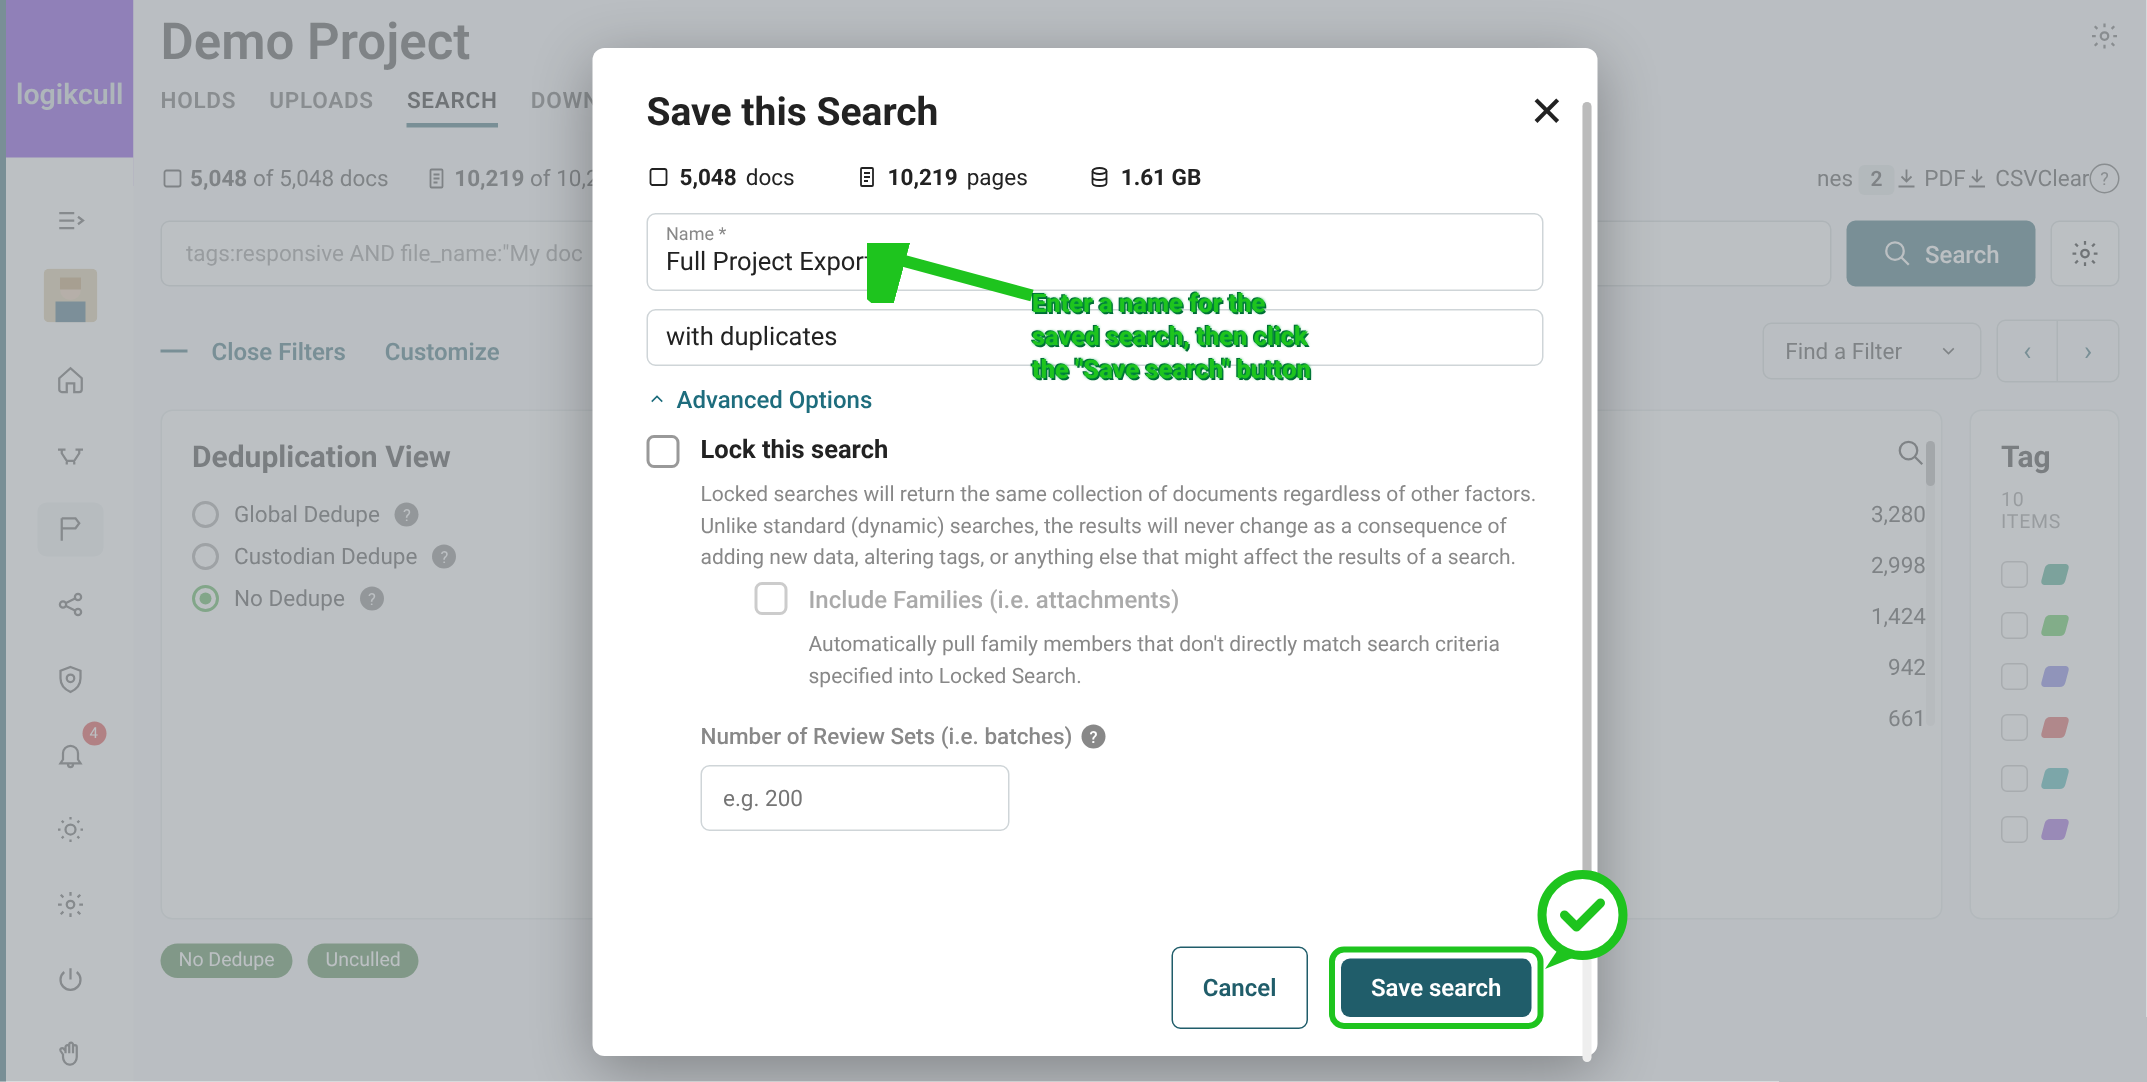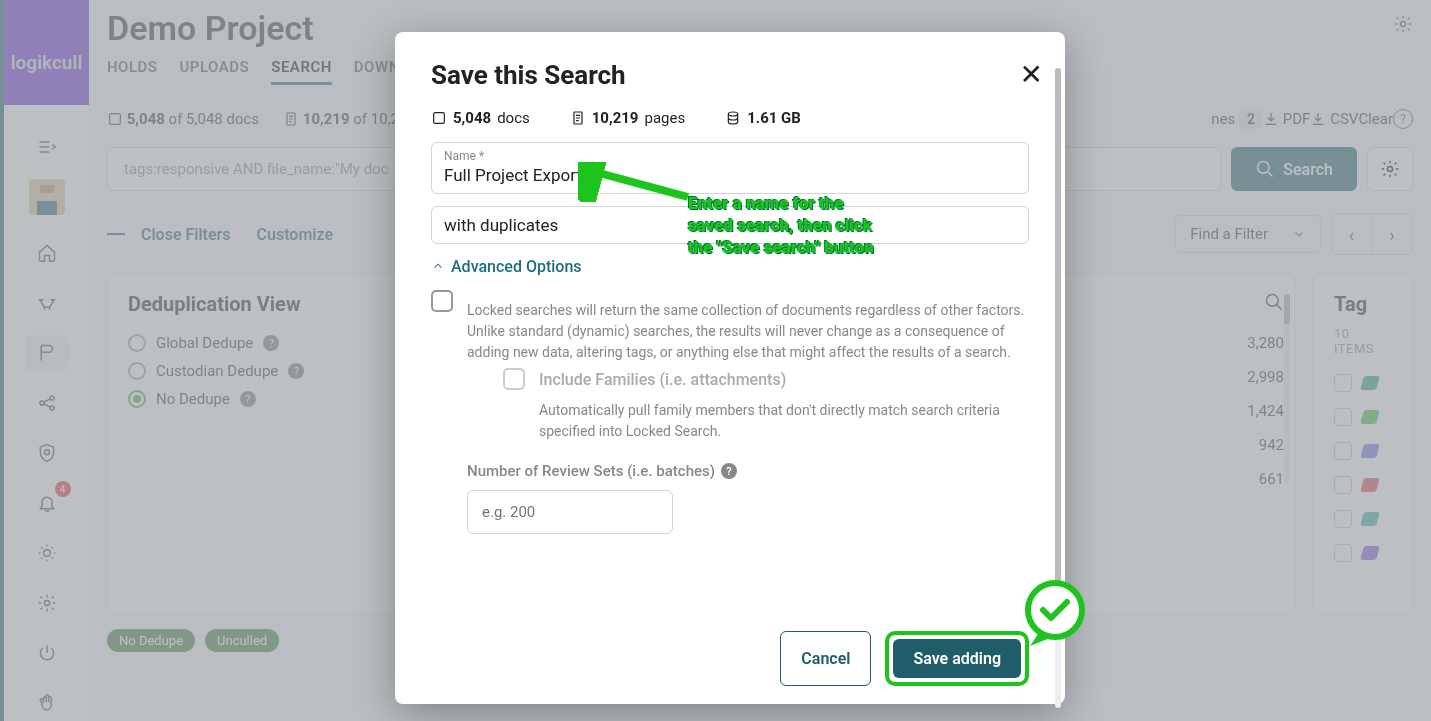--- a/index.html
+++ b/index.html
@@ -377,20 +377,21 @@
     <div class="advopt">
       <svg class="icon" style="width:14px;stroke:#1e6d7d" viewBox="0 0 24 24">
           <path d="M6 15l6-6 6 6"></path>
         </svg>
       <span>Advanced Options</span>
     </div>
 
     <div class="lockrow">
       <span class="bigcheck"></span>
       <div style="flex:1">
+        <div class="locktitle">Lock this search</div>
         <div class="graytext">Locked searches will return the same collection of documents regardless of other factors. Unlike standard (dynamic) searches, the results will never change as a consequence of adding new data, altering tags, or anything else that might affect the results of a search.</div>
 
         <div class="sub">
           <div style="display:flex;gap:14px;align-items:center">
             <span class="bigcheck" style="border-color:#ccc"></span>
             <span style="color:#aaa;font-size:16px;font-weight:500">Include Families (i.e. attachments)</span>
           </div>
           <div class="graytext" style="margin-left:36px">Automatically pull family members that don't directly match search criteria specified into Locked Search.</div>
         </div>
 
@@ -399,21 +400,21 @@
             <span class="qmark" style="background:#888">?</span>
           </div>
         <input class="reviewinput" disabled="" placeholder="e.g. 200" style="">
       </div>
     </div>
   </div>
 
   <div class="dfooter">
     <button class="btn-cancel">Cancel</button>
     <span class="highlight-save">
-      <button class="btn-save">Save adding</button>
+      <button class="btn-save">Save search</button>
     </span>
   </div>
 </div>
 
 <svg class="annot" style="left:578px;top:162px;width:120px;height:40px">
   <defs>
       <marker id="ah" markerWidth="10" markerHeight="10" refX="2" refY="5" orient="auto">
         <path d="M0,0 L10,5 L0,10 Z" fill="#1ec41e"></path>
       </marker>
     </defs>

